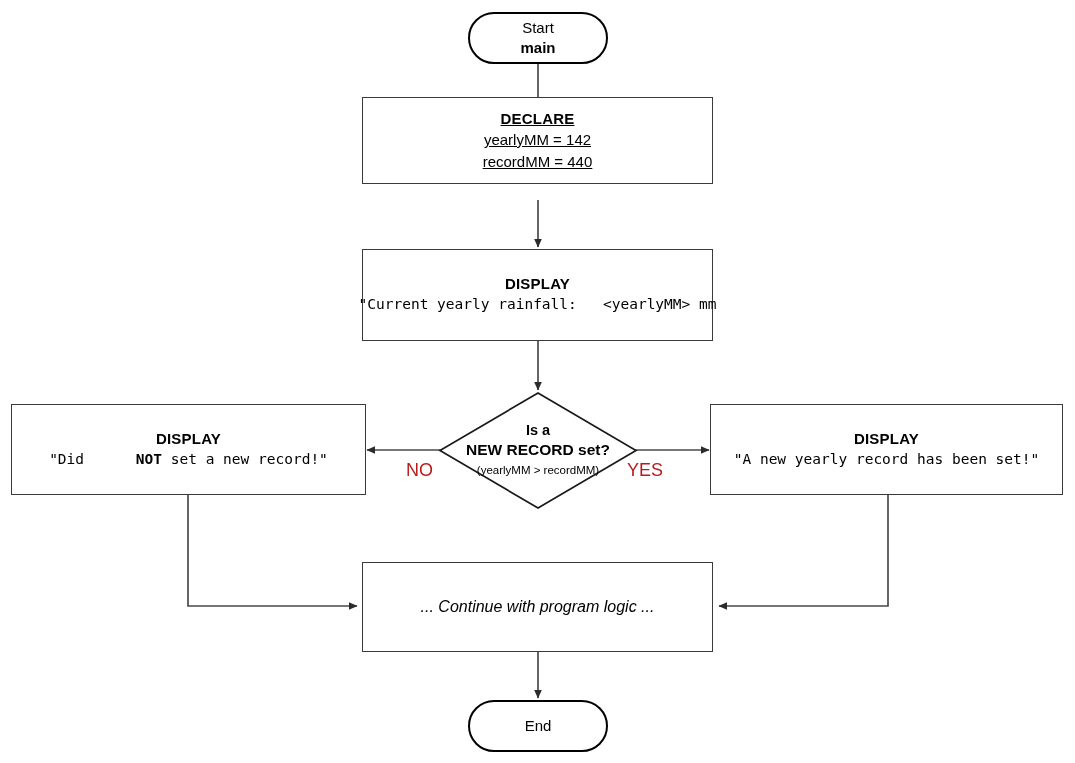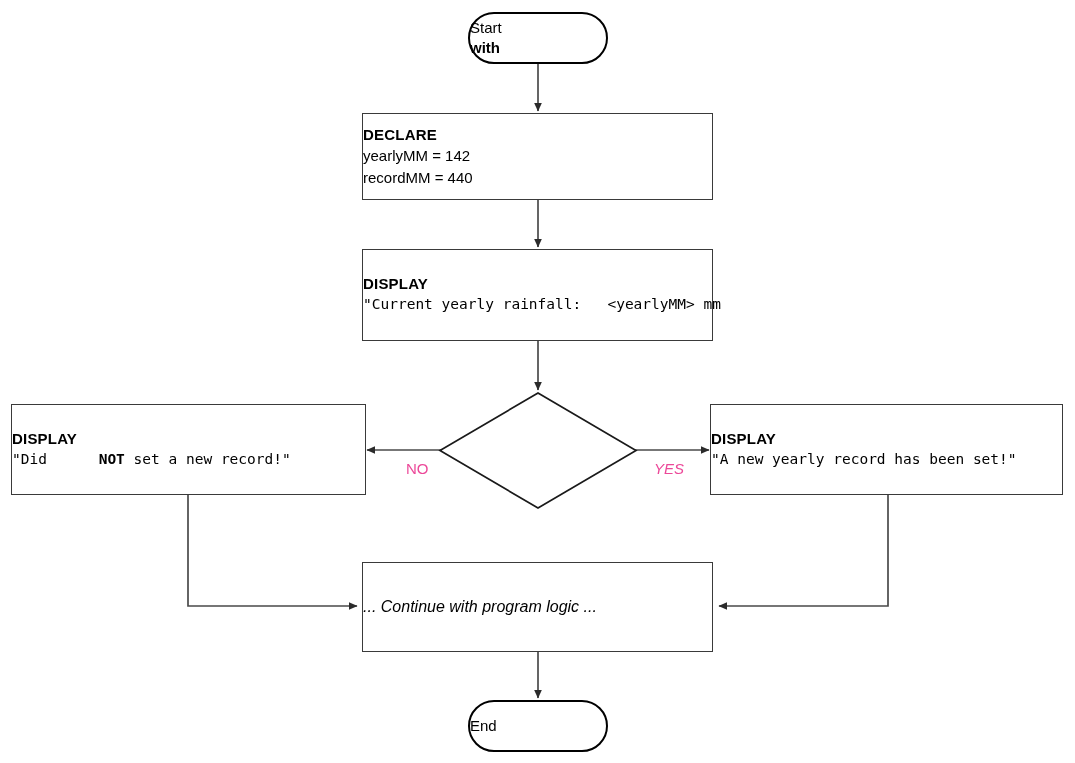--- a/index.html
+++ b/index.html
@@ -25,21 +25,21 @@
     top: 0;
     width: 1075px;
     height: 763px;
     pointer-events: none;
   }
   .node {
     position: absolute;
     box-sizing: border-box;
     display: flex;
     flex-direction: column;
-    align-items: flex-start;
+    align-items: center;
     justify-content: center;
     text-align: center;
     background: #ffffff;
   }
   .proc {
     border: 1.6px solid #3a3a3a;
   }
   .terminator {
     border: 2.4px solid #000000;
     border-radius: 999px;
@@ -109,22 +109,22 @@
     font-size: 15.5px;
     line-height: 1.3;
   }
   .d-l3 {
     font-size: 11.5px;
     line-height: 1.5;
     margin-top: 2px;
   }
   .branch-label {
     position: absolute;
-    font-size: 15px;
-    color: #ec4899;
+    font-size: 18px;
+    color: #b91c1c;
   }
 </style>
 </head>
 <body>
 
 <div id="canvas">
 
   <svg class="edges" viewBox="0 0 1075 763">
     <defs>
       <marker id="arrowhead" markerWidth="9" markerHeight="8" refX="8.4" refY="4" orient="auto" markerUnits="userSpaceOnUse">
@@ -144,42 +144,47 @@
 
     <polyline points="188,495 188,606 357,606" fill="none" stroke="#4a4a4a" stroke-width="1.7" marker-end="url(#arrowhead)"></polyline>
 
     <polyline points="888,495 888,606 719,606" fill="none" stroke="#4a4a4a" stroke-width="1.7" marker-end="url(#arrowhead)"></polyline>
 
     <line x1="538" y1="652" x2="538" y2="698" stroke="#4a4a4a" stroke-width="1.7" marker-end="url(#arrowhead)"></line>
   </svg>
 
   <div class="node terminator" style="left:468px; top:12px; width:140px; height:52px;">
     <div class="term-top">Start</div>
-    <div class="term-bot">with</div>
-  </div>
-
-  <div class="node proc" style="left:362px; top:113px; width:351px; height:87px;">
+    <div class="term-bot">main</div>
+  </div>
+
+  <div class="node proc" style="left:362px; top:97px; width:351px; height:87px;text-decoration:underline;">
     <div class="title-line">DECLARE</div>
     <div class="sans-line">yearlyMM = 142</div>
     <div class="sans-line">recordMM = 440</div>
   </div>
 
   <div class="node proc" style="left:362px; top:249px; width:351px; height:92px;">
     <div class="title-line">DISPLAY</div>
     <div class="mono-line">"Current yearly rainfall:   &lt;yearlyMM&gt; mm</div>
   </div>
 
   <div class="diamond-wrap" style="left:438px; top:391px; width:200px; height:119px;">
     <svg class="diamond-shape" width="200" height="119" viewBox="0 0 200 119">
       <polygon points="100,2 198,59.5 100,117 2,59.5" fill="#ffffff" stroke="#1a1a1a" stroke-width="1.7"></polygon>
     </svg>
+    <div class="diamond-text">
+      <div class="d-l1">Is a</div>
+      <div class="d-l2">NEW RECORD set?</div>
+      <div class="d-l3">(yearlyMM &gt; recordMM)</div>
+    </div>
   </div>
 
   <div class="branch-label" style="left:406px; top:460px;">NO</div>
-  <div class="branch-label" style="left:654px; top:460px;font-style:italic;">YES</div>
+  <div class="branch-label" style="left:627px; top:460px;">YES</div>
 
   <div class="node proc" style="left:11px; top:404px; width:355px; height:91px;">
     <div class="title-line">DISPLAY</div>
     <div class="mono-line"><span>"Did </span><b>NOT</b><span> set a new record!"</span></div>
   </div>
 
   <div class="node proc" style="left:710px; top:404px; width:353px; height:91px;">
     <div class="title-line">DISPLAY</div>
     <div class="mono-line">"A new yearly record has been set!"</div>
   </div>

